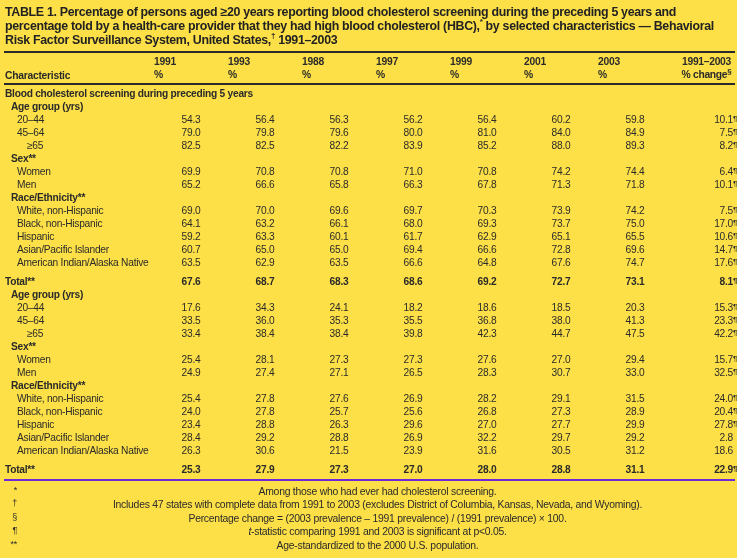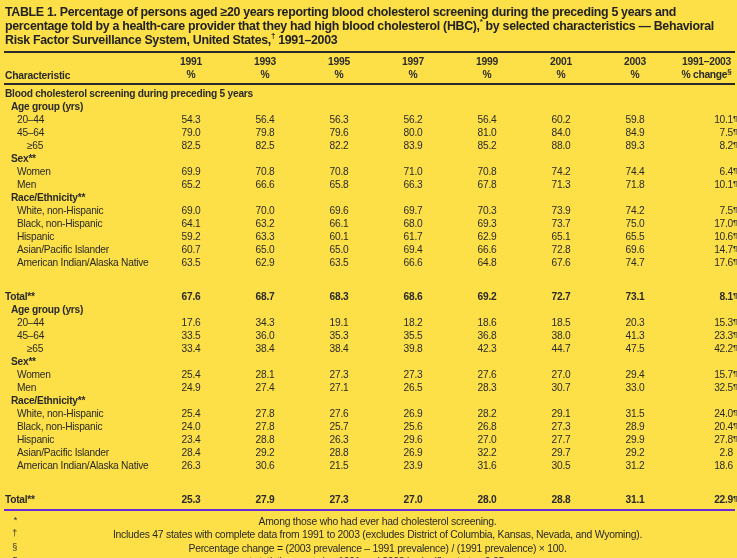--- a/index.html
+++ b/index.html
@@ -16,32 +16,32 @@
   .sup{font-size:8px;vertical-align:top;position:relative;top:-1px;line-height:8px;}
   .thead{
     border-top:2px solid #2a2a2a;border-bottom:2px solid #2a2a2a;
   }
   .hrow{display:flex;align-items:flex-end;padding:3px 0 2px 0;}
   .hlabel{
     width:150px;flex:0 0 150px;font-weight:bold;font-size:10.3px;
     letter-spacing:-0.25px;padding-left:1px;box-sizing:border-box;
   }
   .yearheads{display:flex;flex:0 0 518px;width:518px;}
-  .hyear{width:74px;flex:0 0 74px;text-align:center;font-weight:bold;
+  .hyear{width:74px;flex:0 0 74px;font-weight:bold;
     font-size:10.3px;line-height:12.5px;letter-spacing:-0.25px;}
   .hchange{width:69px;flex:0 0 69px;text-align:center;font-weight:bold;
     font-size:10.3px;line-height:12.5px;letter-spacing:-0.3px;white-space:nowrap;}
   .tbody{border-bottom:2px solid #6d28d9;padding:2px 0 3px 0;}
   .row{display:flex;height:13px;line-height:13px;font-size:10.2px;letter-spacing:-0.25px;}
   .row .lbl{width:150px;flex:0 0 150px;white-space:nowrap;box-sizing:border-box;}
   .row.section .lbl{flex:1 1 auto;width:auto;font-weight:bold;padding-left:1px;}
   .row.subhead .lbl{font-weight:bold;padding-left:7px;}
   .row.data .lbl{padding-left:13px;}
   .row.data.deep .lbl{padding-left:23px;}
-  .row.total{font-weight:bold;margin-top:21px;}
+  .row.total{font-weight:bold;margin-top:6px;}
   .row.total .lbl{padding-left:1px;}
   .val{width:74px;flex:0 0 74px;text-align:center;}
   .chg{width:69px;flex:0 0 69px;display:flex;justify-content:flex-end;box-sizing:border-box;padding-right:2px;}
   .chg .signum{width:6px;font-size:8px;line-height:11px;text-align:left;}
   .secgap{margin-top:7px;}
   .footnotes{padding:4px 0 0 0;}
   .fnline{display:flex;font-size:10.4px;line-height:13.4px;letter-spacing:-0.25px;}
   .fnmark{flex:0 0 13px;width:13px;text-align:right;padding-right:3px;
     font-size:9px;position:relative;top:-1px;}
   .fntext{flex:1;text-align:center;}
@@ -59,21 +59,21 @@
       <div class="yearheads" id="yearHeads">
           <div class="hyear">
             <div>1991</div>
             <div>%</div>
           </div>
           <div class="hyear">
             <div>1993</div>
             <div>%</div>
           </div>
           <div class="hyear">
-            <div>1995</div>
+            <div>1988</div>
             <div>%</div>
           </div>
           <div class="hyear">
             <div>1997</div>
             <div>%</div>
           </div>
           <div class="hyear">
             <div>1999</div>
             <div>%</div>
           </div>
@@ -260,21 +260,21 @@
           <span class="signum">¶</span>
         </div>
       </div>
       <div class="row subhead">
         <div class="lbl">Age group (yrs)</div>
       </div>
       <div class="row data">
         <div class="lbl">20–44</div>
         <div class="val">17.6</div>
         <div class="val">34.3</div>
-        <div class="val">19.1</div>
+        <div class="val">24.1</div>
         <div class="val">18.2</div>
         <div class="val">18.6</div>
         <div class="val">18.5</div>
         <div class="val">20.3</div>
         <div class="chg">
           <span>15.3</span>
           <span class="signum">¶</span>
         </div>
       </div>
       <div class="row data">

